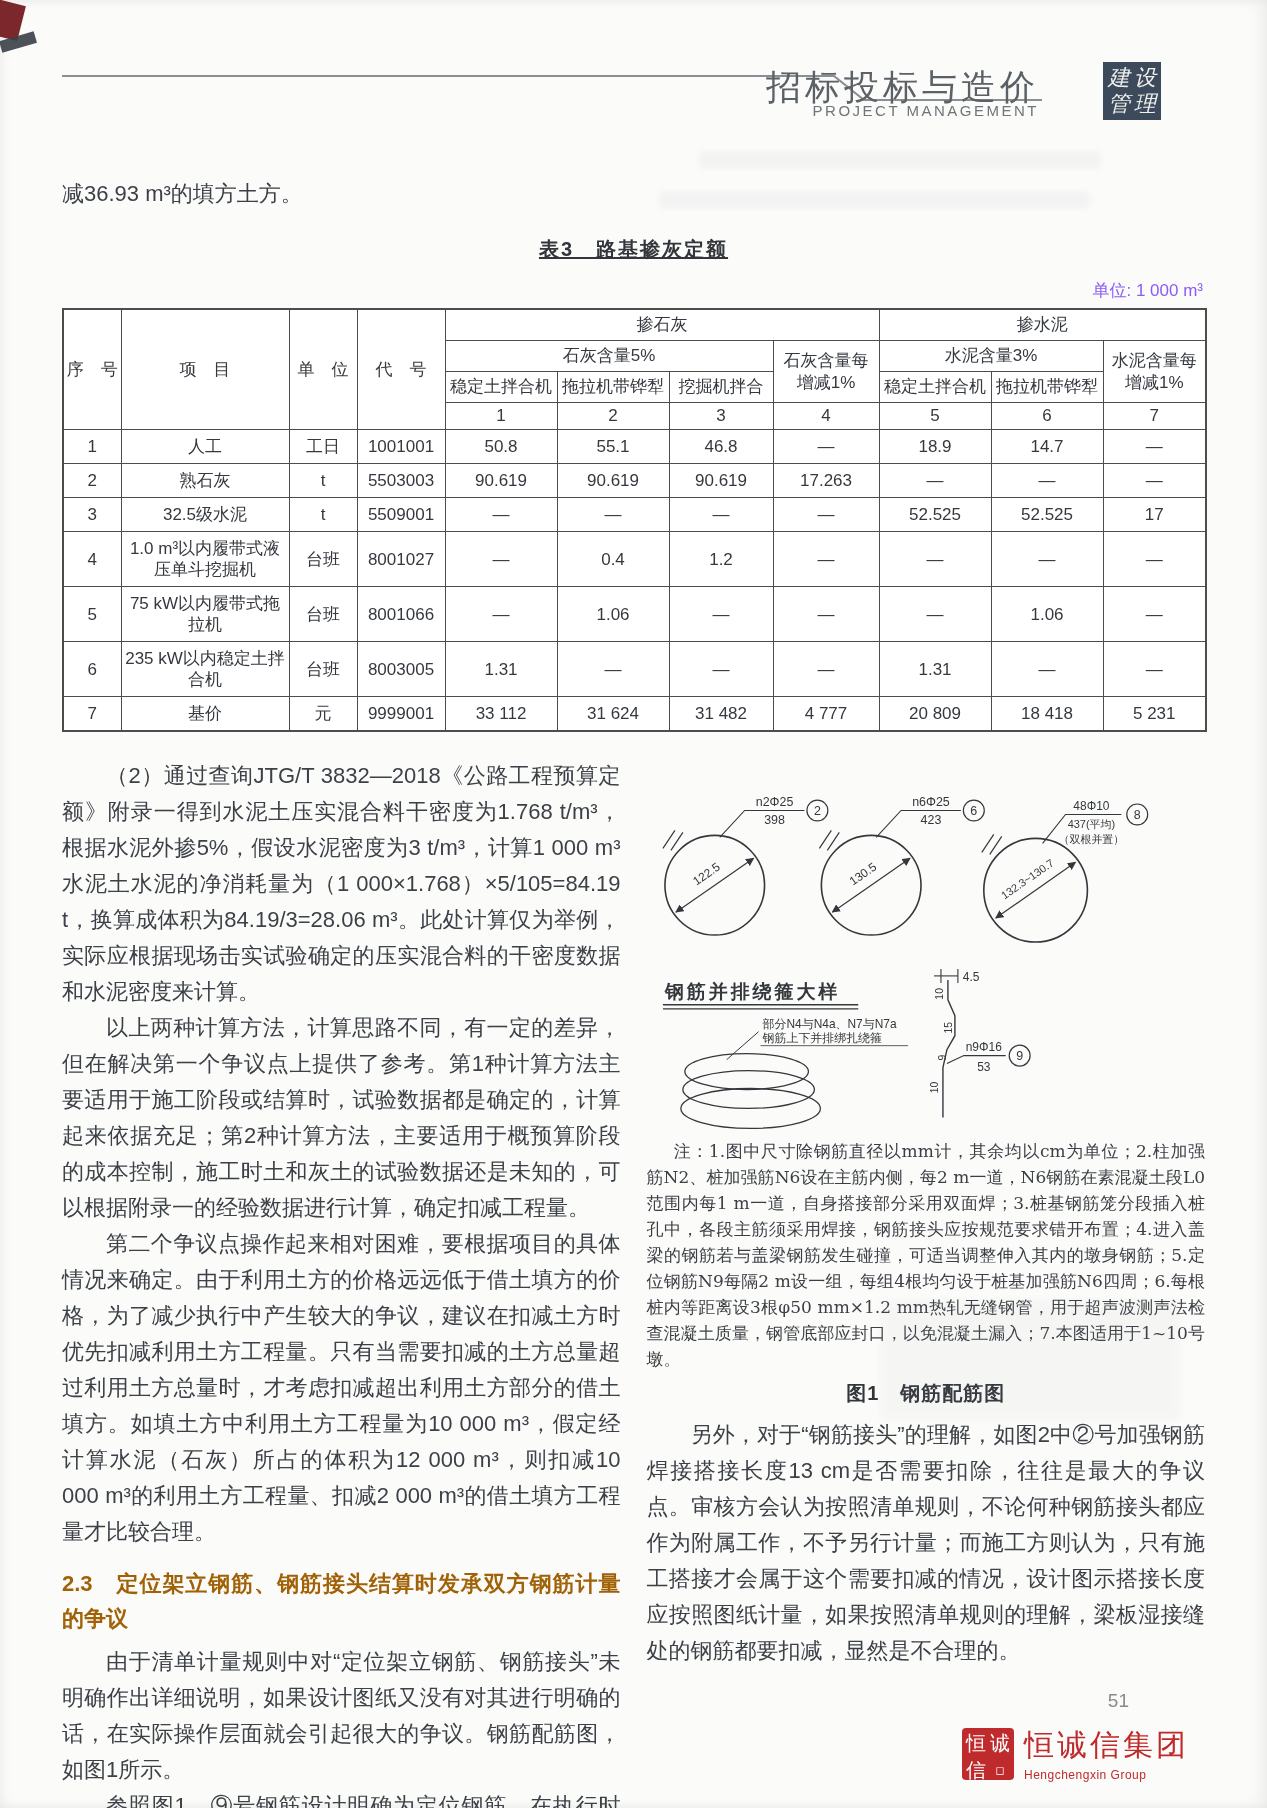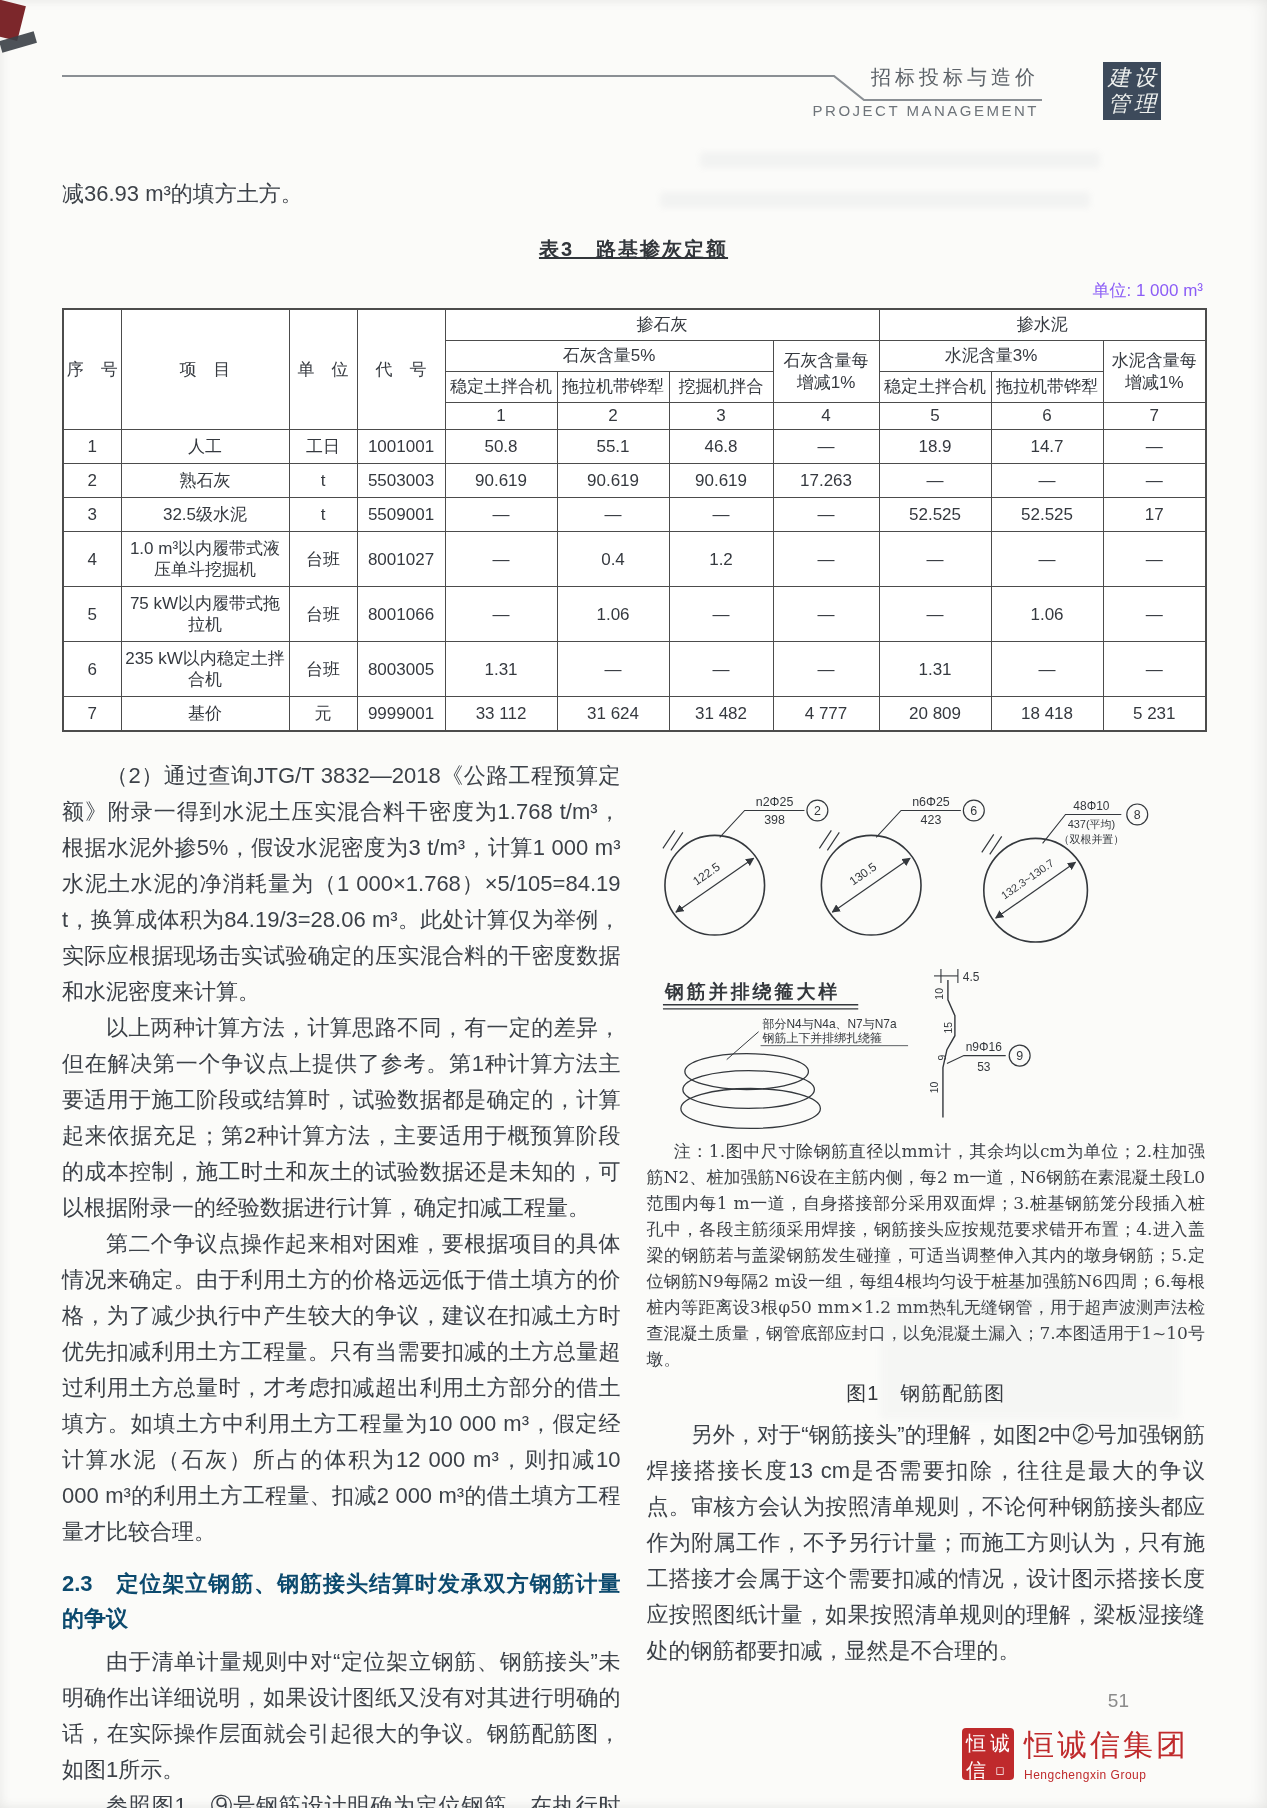--- a/index.html
+++ b/index.html
@@ -18,21 +18,21 @@
   .art1{position:absolute;left:-8px;top:2px;width:30px;height:36px;background:#7c272b;transform:rotate(14deg);}
   .art2{position:absolute;left:0px;top:36px;width:36px;height:12px;background:#3a3f46;transform:rotate(-16deg);opacity:.9;}
   .ghost{position:absolute;background:#9aa3ad;opacity:.09;filter:blur(3px);border-radius:4px;}
   .g1{left:700px;top:152px;width:400px;height:16px;}
   .g2{left:660px;top:192px;width:430px;height:16px;}
   .g3{left:880px;top:1300px;width:300px;height:120px;opacity:.05;}
 
   
   .hdr{position:relative;height:84px;}
   .hdr-rule{position:absolute;left:0;top:0;width:1143px;height:60px;}
-  .hdr-title{position:absolute;right:166px;top:6px;font-size:20px;letter-spacing:4px;color:#5b6167;}
+  .hdr-title{position:absolute;right:166px;top:6px;font-size:35px;letter-spacing:4px;color:#5b6167;}
   .hdr-sub{position:absolute;right:166px;top:44px;font-size:15px;letter-spacing:2.5px;color:#6e747a;}
   .logo{position:absolute;right:44px;top:4px;width:58px;height:58px;background:#3d4a5b;display:grid;
         grid-template-columns:1fr 1fr;grid-template-rows:1fr 1fr;padding:3px;}
   .logo span{display:flex;align-items:center;justify-content:center;color:#eef0ee;
         font-family:"DejaVu Serif",serif;font-style:italic;font-size:22px;line-height:1;}
 
   .intro{margin-top:34px;font-size:22px;line-height:36px;}
 
   .tbl-caption{margin-top:24px;text-align:center;font-size:20px;font-weight:bold;color:#32363b;letter-spacing:2px;text-decoration:underline;}
   .tbl-unit{margin:16px 2px 6px 0;text-align:right;font-size:17px;color:#8b5cf6;}
@@ -41,26 +41,26 @@
   table,th,td{border:1px solid #4c4c4c;}
   table{border-width:2px;}
   th{font-weight:normal;padding:4px 2px;line-height:22px;text-align:center;}
   td{text-align:center;padding:6px 3px;line-height:21px;}
   .nums th{padding:2px;}
 
   .columns{display:flex;gap:26px;margin-top:26px;}
   .col{flex:1;min-width:0;}
   .para{font-size:22px;line-height:36px;text-align:justify;text-indent:2em;color:#3c4148;}
   .para.noindent{text-indent:0;}
-  .h23{font-size:22px;line-height:35px;font-weight:bold;color:#0c4a6e;margin:16px 0 8px;text-align:justify;}
+  .h23{font-size:22px;line-height:35px;font-weight:bold;color:#a16207;margin:16px 0 8px;text-align:justify;}
 
   .figure{margin:12px 0 2px;}
   .figure svg{display:block;}
   .fig-notes{font-family:"DejaVu Serif",serif;font-size:17px;line-height:26px;text-align:justify;color:#3b3f45;margin-top:8px;text-indent:1.6em;}
-  .fig-caption{text-align:center;font-weight:normal;font-size:20px;color:#32363b;margin:8px 0 10px;letter-spacing:1px;}
+  .fig-caption{text-align:center;font-weight:bold;font-size:20px;color:#32363b;margin:8px 0 10px;letter-spacing:1px;}
 
   .page-num{position:absolute;right:138px;bottom:96px;font-size:19px;color:#8b8b8b;}
   .footer-logo{position:absolute;right:78px;bottom:26px;display:flex;align-items:center;gap:10px;}
   .seal{width:52px;height:52px;background:#bf2a2c;border-radius:4px;display:grid;
         grid-template-columns:1fr 1fr;grid-template-rows:1fr 1fr;color:#fff;
         font-family:"DejaVu Serif",serif;font-size:20px;padding:2px;}
   .seal span{display:flex;align-items:center;justify-content:center;}
   .seal .mark{font-size:11px;}
   .company .cn{font-family:"DejaVu Serif",serif;font-size:30px;font-weight:normal;color:#bf2a2c;letter-spacing:3px;}
   .company .en{font-size:12px;color:#bf2a2c;margin-top:2px;letter-spacing:0.5px;}

